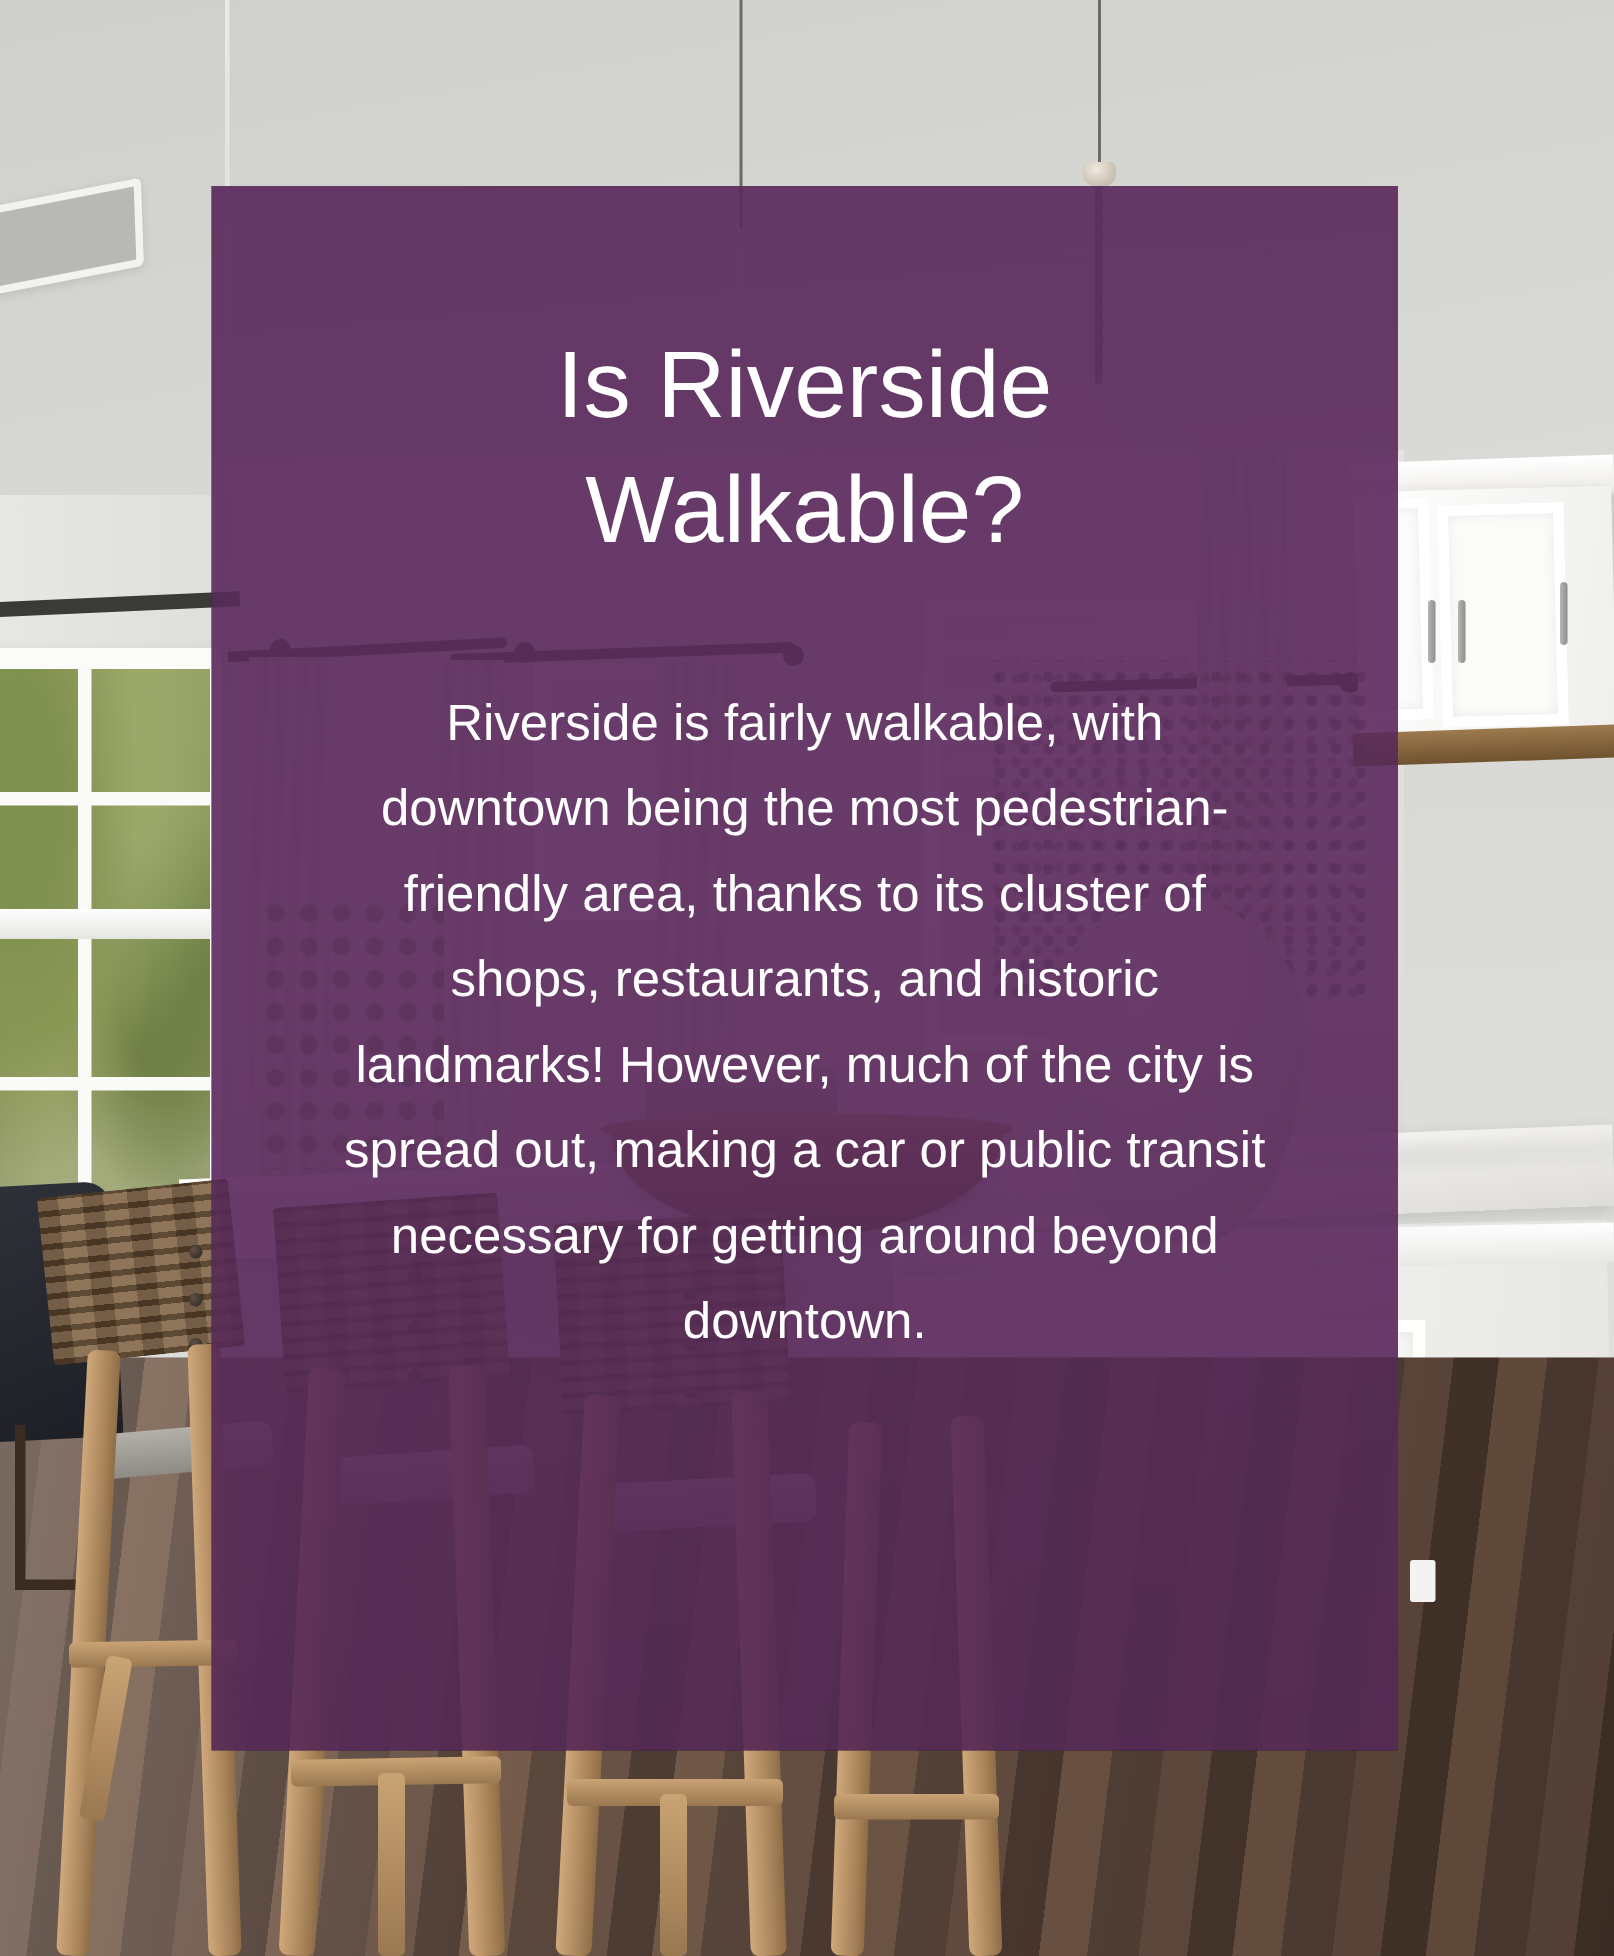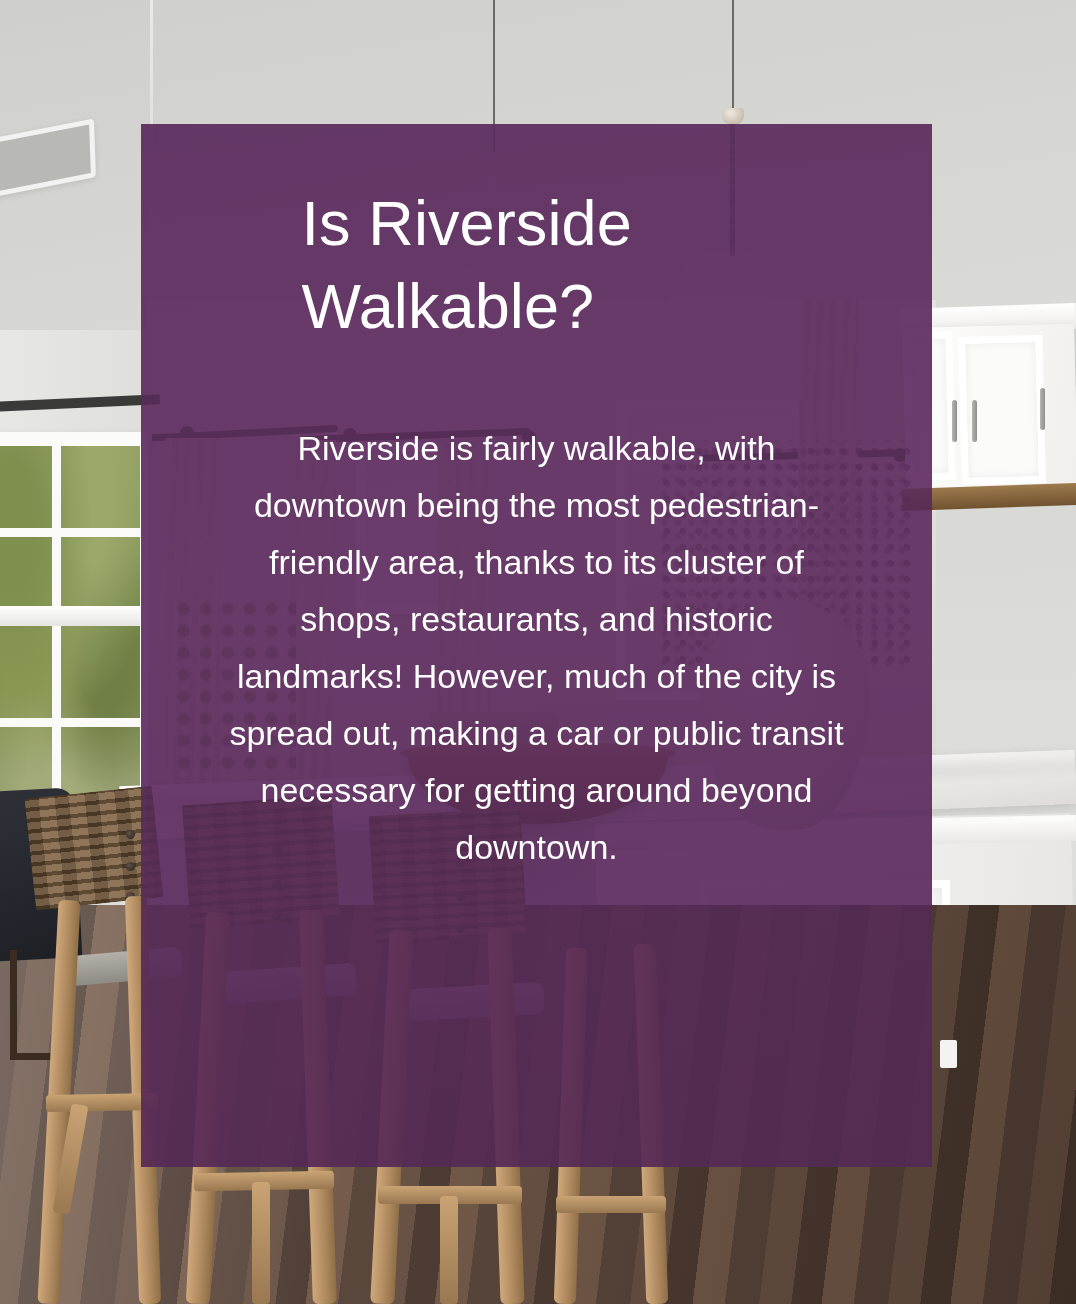--- a/index.html
+++ b/index.html
@@ -455,25 +455,26 @@
   .content {
     position: absolute;
     left: 141px; top: 124px;
     width: 791px; height: 1043px;
     display: flex;
     flex-direction: column;
     align-items: center;
   }
   .title {
     width: 470px;
-    margin-top: 58px;
+    margin-top: 92px;
     font-size: 63px;
     line-height: 1.32;
     font-weight: 400;
     color: #ffffff;
+    text-align: center;
     letter-spacing: .1px;
   }
   .body-copy {
     width: 628px;
     margin-top: 72px;
     font-size: 34px;
     line-height: 57px;
     font-weight: 400;
     color: #fdfdfd;
     text-align: center;

